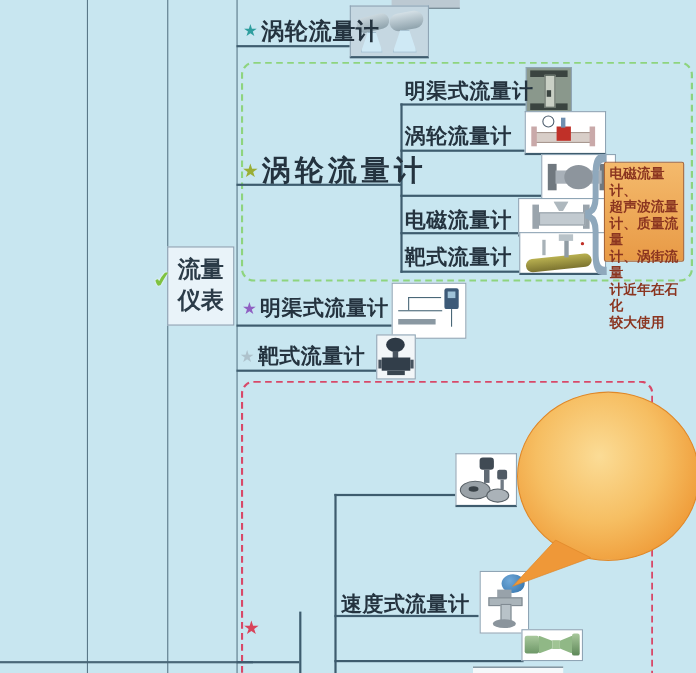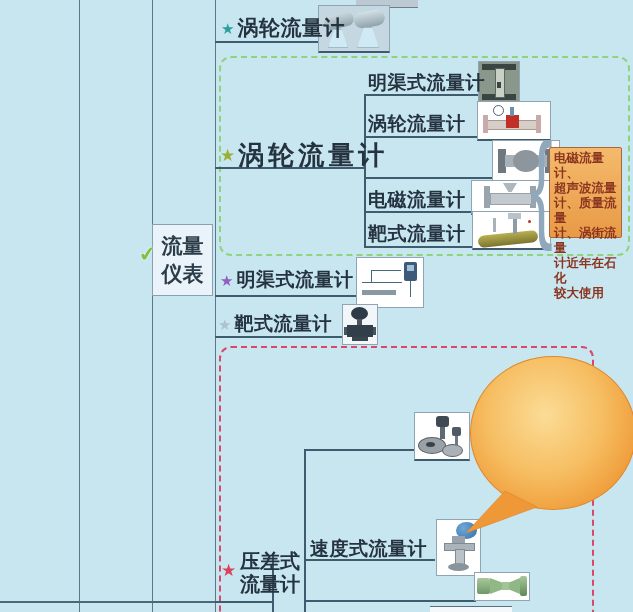--- a/index.html
+++ b/index.html
@@ -178,22 +178,20 @@
     <div class="s" style="left:9px;top:32px;width:16px;height:4px;background:#39454F;"></div>
   </div>
 
   <div class="group-red"></div>
   <div class="underline" style="left:215px;top:601px;width:57px;"></div>
   <div class="spine" style="left:272px;top:556px;height:56px;"></div>
   <div class="spine" style="left:304px;top:449px;height:163px;"></div>
   <div class="label" style="left:221px;top:562px;">
     <span class="star star-red">★</span>
   </div>
-  <div class="label" style="left:240px;top:550px;white-space:pre-line;line-height:23px;font-size:20px;display:block;">压差式
-流量计</div>
 
   <div class="underline" style="left:304px;top:449px;width:110px;"></div>
   <div class="img on-line" style="left:414px;top:412px;width:54px;height:46px;">
     <div class="s" style="left:3px;top:24px;width:26px;height:15px;background:#9AA2A8;border:1px solid #5A6268;border-radius:50%;"></div>
     <div class="s" style="left:11px;top:29px;width:9px;height:5px;background:#3A4248;border-radius:50%;"></div>
     <div class="s" style="left:27px;top:31px;width:19px;height:11px;background:#AAB2B8;border:1px solid #5A6268;border-radius:50%;"></div>
     <div class="s" style="left:21px;top:3px;width:13px;height:11px;background:#404A54;border-radius:3px;"></div>
     <div class="s" style="left:25px;top:14px;width:5px;height:12px;background:#606A74;"></div>
     <div class="s" style="left:37px;top:14px;width:9px;height:9px;background:#505A64;border-radius:2px;"></div>
     <div class="s" style="left:40px;top:23px;width:3px;height:9px;background:#707A84;"></div>

